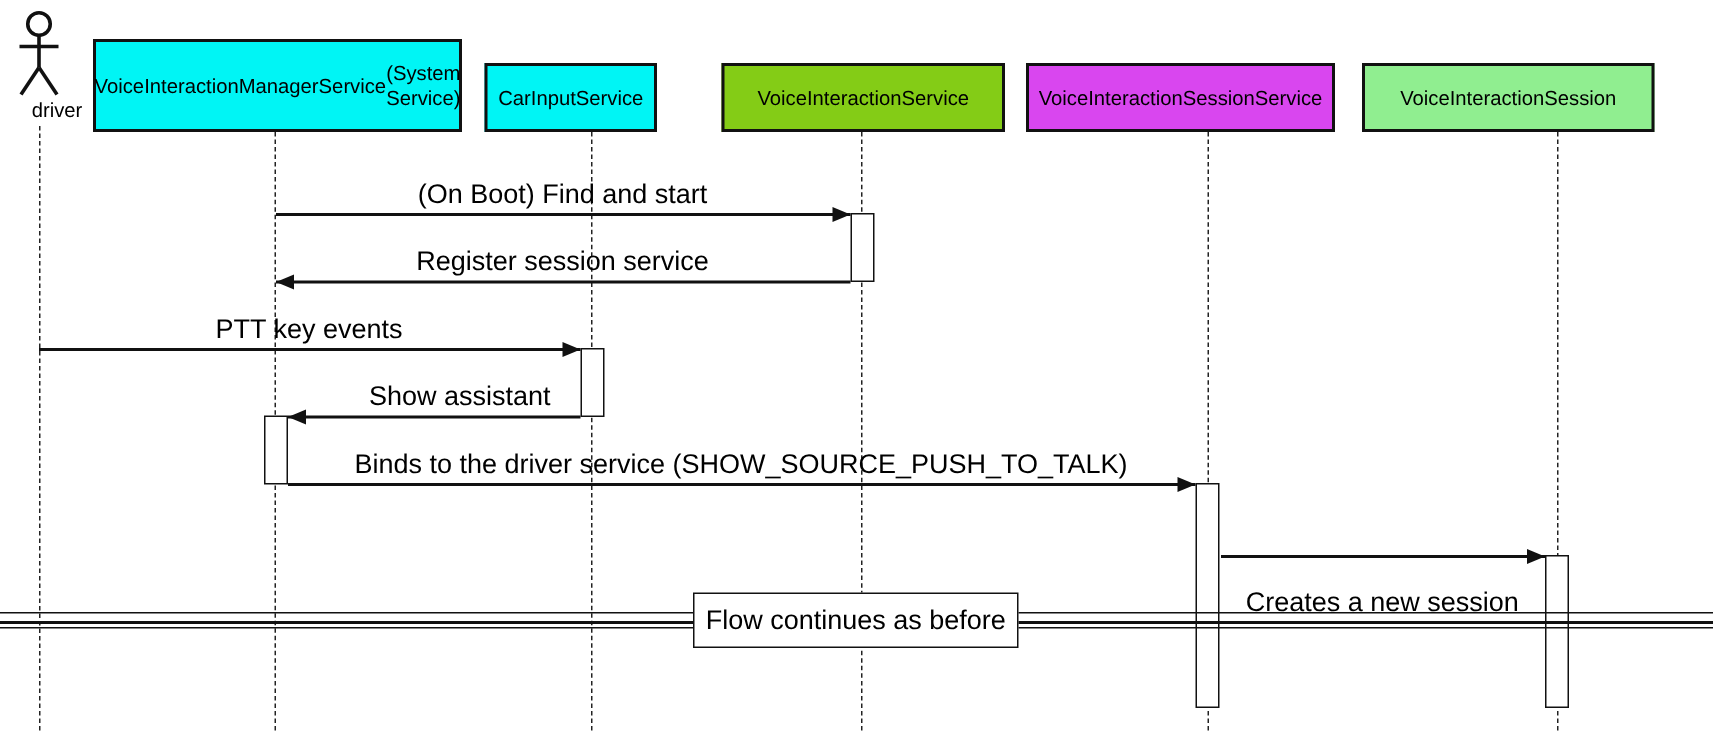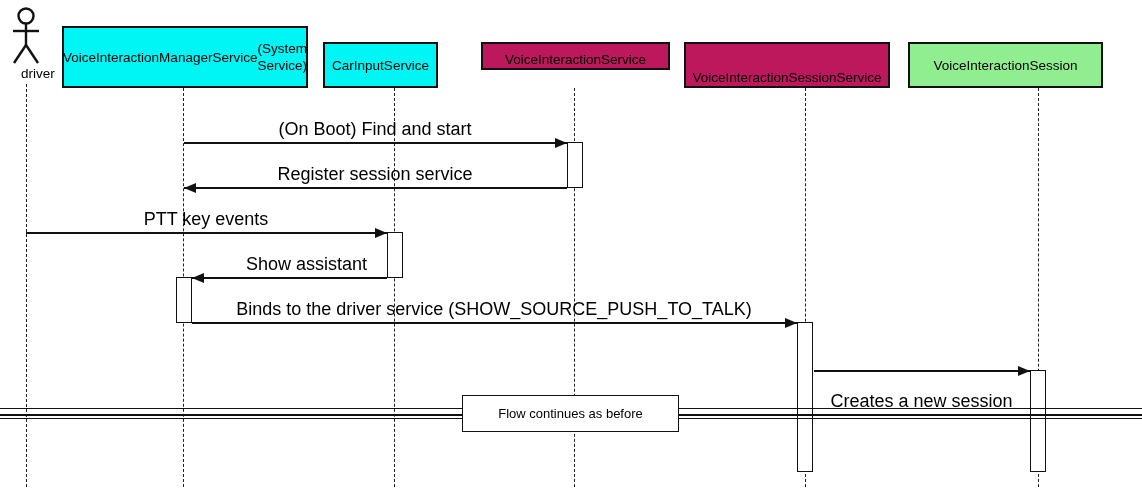--- a/index.html
+++ b/index.html
@@ -36,21 +36,21 @@
   .msg-line .head.left{left:0;border-right:12px solid #111;}
   .msg-label{
     position:absolute;height:17px;font-size:18px;line-height:17px;
     text-align:center;white-space:nowrap;z-index:3;
   }
   
   .divider-line{position:absolute;left:0;width:1142px;background:#111;z-index:4;}
   .divider-box{
     position:absolute;box-sizing:border-box;background:#fff;border:1.5px solid #111;
     display:flex;align-items:center;justify-content:center;
-    font-size:13px;z-index:5;
+    font-size:18px;z-index:5;
   }
   
   .actor{position:absolute;z-index:5;}
   .actor-label{
     position:absolute;text-align:center;font-size:13.5px;line-height:16px;z-index:5;
   }
 </style>
 </head>
 <body>
 
@@ -74,24 +74,24 @@
   </div>
   <div class="actor-label" style="left:14px;top:66px;width:48px;">driver</div>
 
   <div class="participant" style="left: 62px; top: 26px; width: 246px; height: 62px; background-color: rgb(0, 245, 245);">
     <div>VoiceInteractionManagerService</div>
     <div>(System Service)</div>
   </div>
   <div class="participant" style="left: 323px; top: 42px; width: 115px; height: 46px; background-color: rgb(0, 245, 245);">
     <div>CarInputService</div>
   </div>
-  <div class="participant" style="left: 481px; top: 42px; width: 189px; height: 28px; background-color: #be185d; align-items: flex-end;">
+  <div class="participant" style="left: 481px; top: 42px; width: 189px; height: 46px; background-color: #84cc16;">
     <div>VoiceInteractionService</div>
   </div>
-  <div class="participant" style="left: 684px; top: 42px; width: 206px; height: 46px; background-color: #be185d; align-items: flex-end;">
+  <div class="participant" style="left: 684px; top: 42px; width: 206px; height: 46px; background-color: #d946ef;">
     <div>VoiceInteractionSessionService</div>
   </div>
   <div class="participant" style="left: 908px; top: 42px; width: 195px; height: 46px; background-color: rgb(144, 238, 144);">
     <div>VoiceInteractionSession</div>
   </div>
 
   <div class="activation" style="left:566.5px;top:142px;height:46px;"></div>
   <div class="activation" style="left:386.5px;top:232px;height:46px;"></div>
   <div class="activation" style="left:175.5px;top:277px;height:46px;"></div>
   <div class="activation" style="left:796.5px;top:322px;height:150px;"></div>

